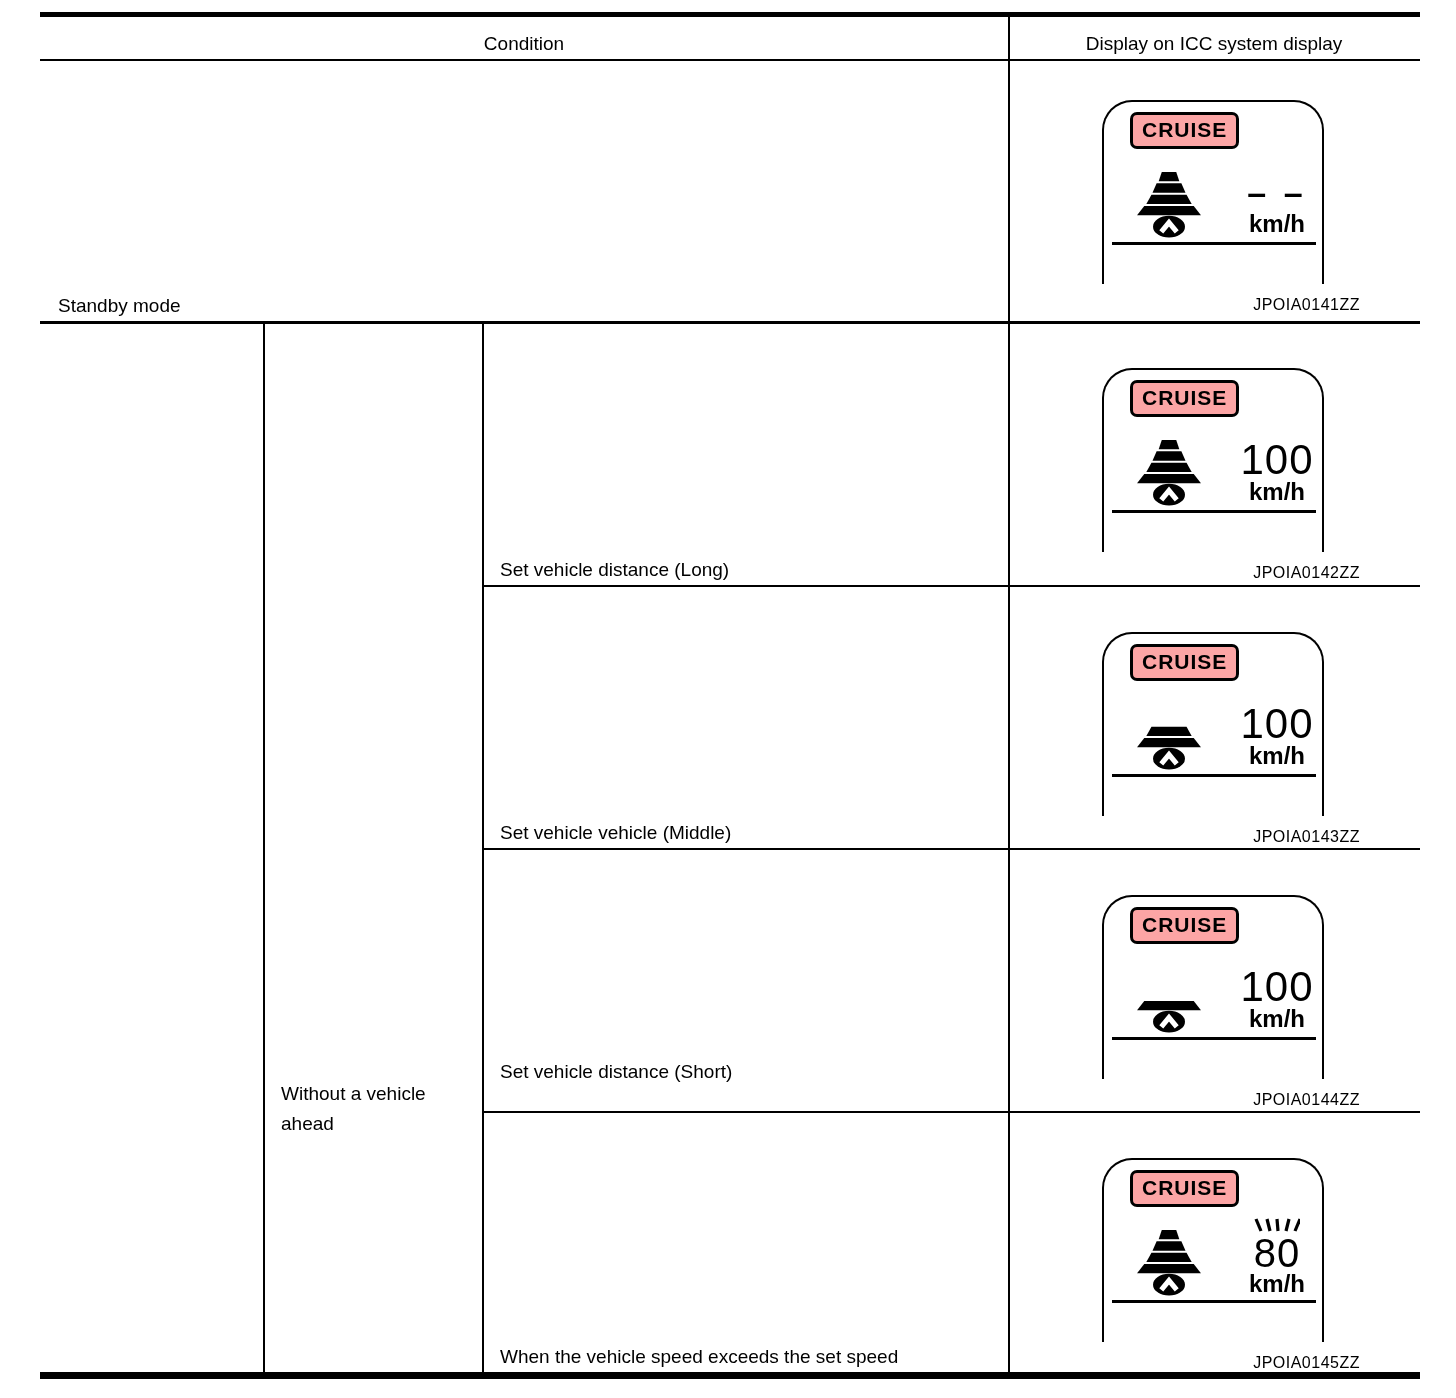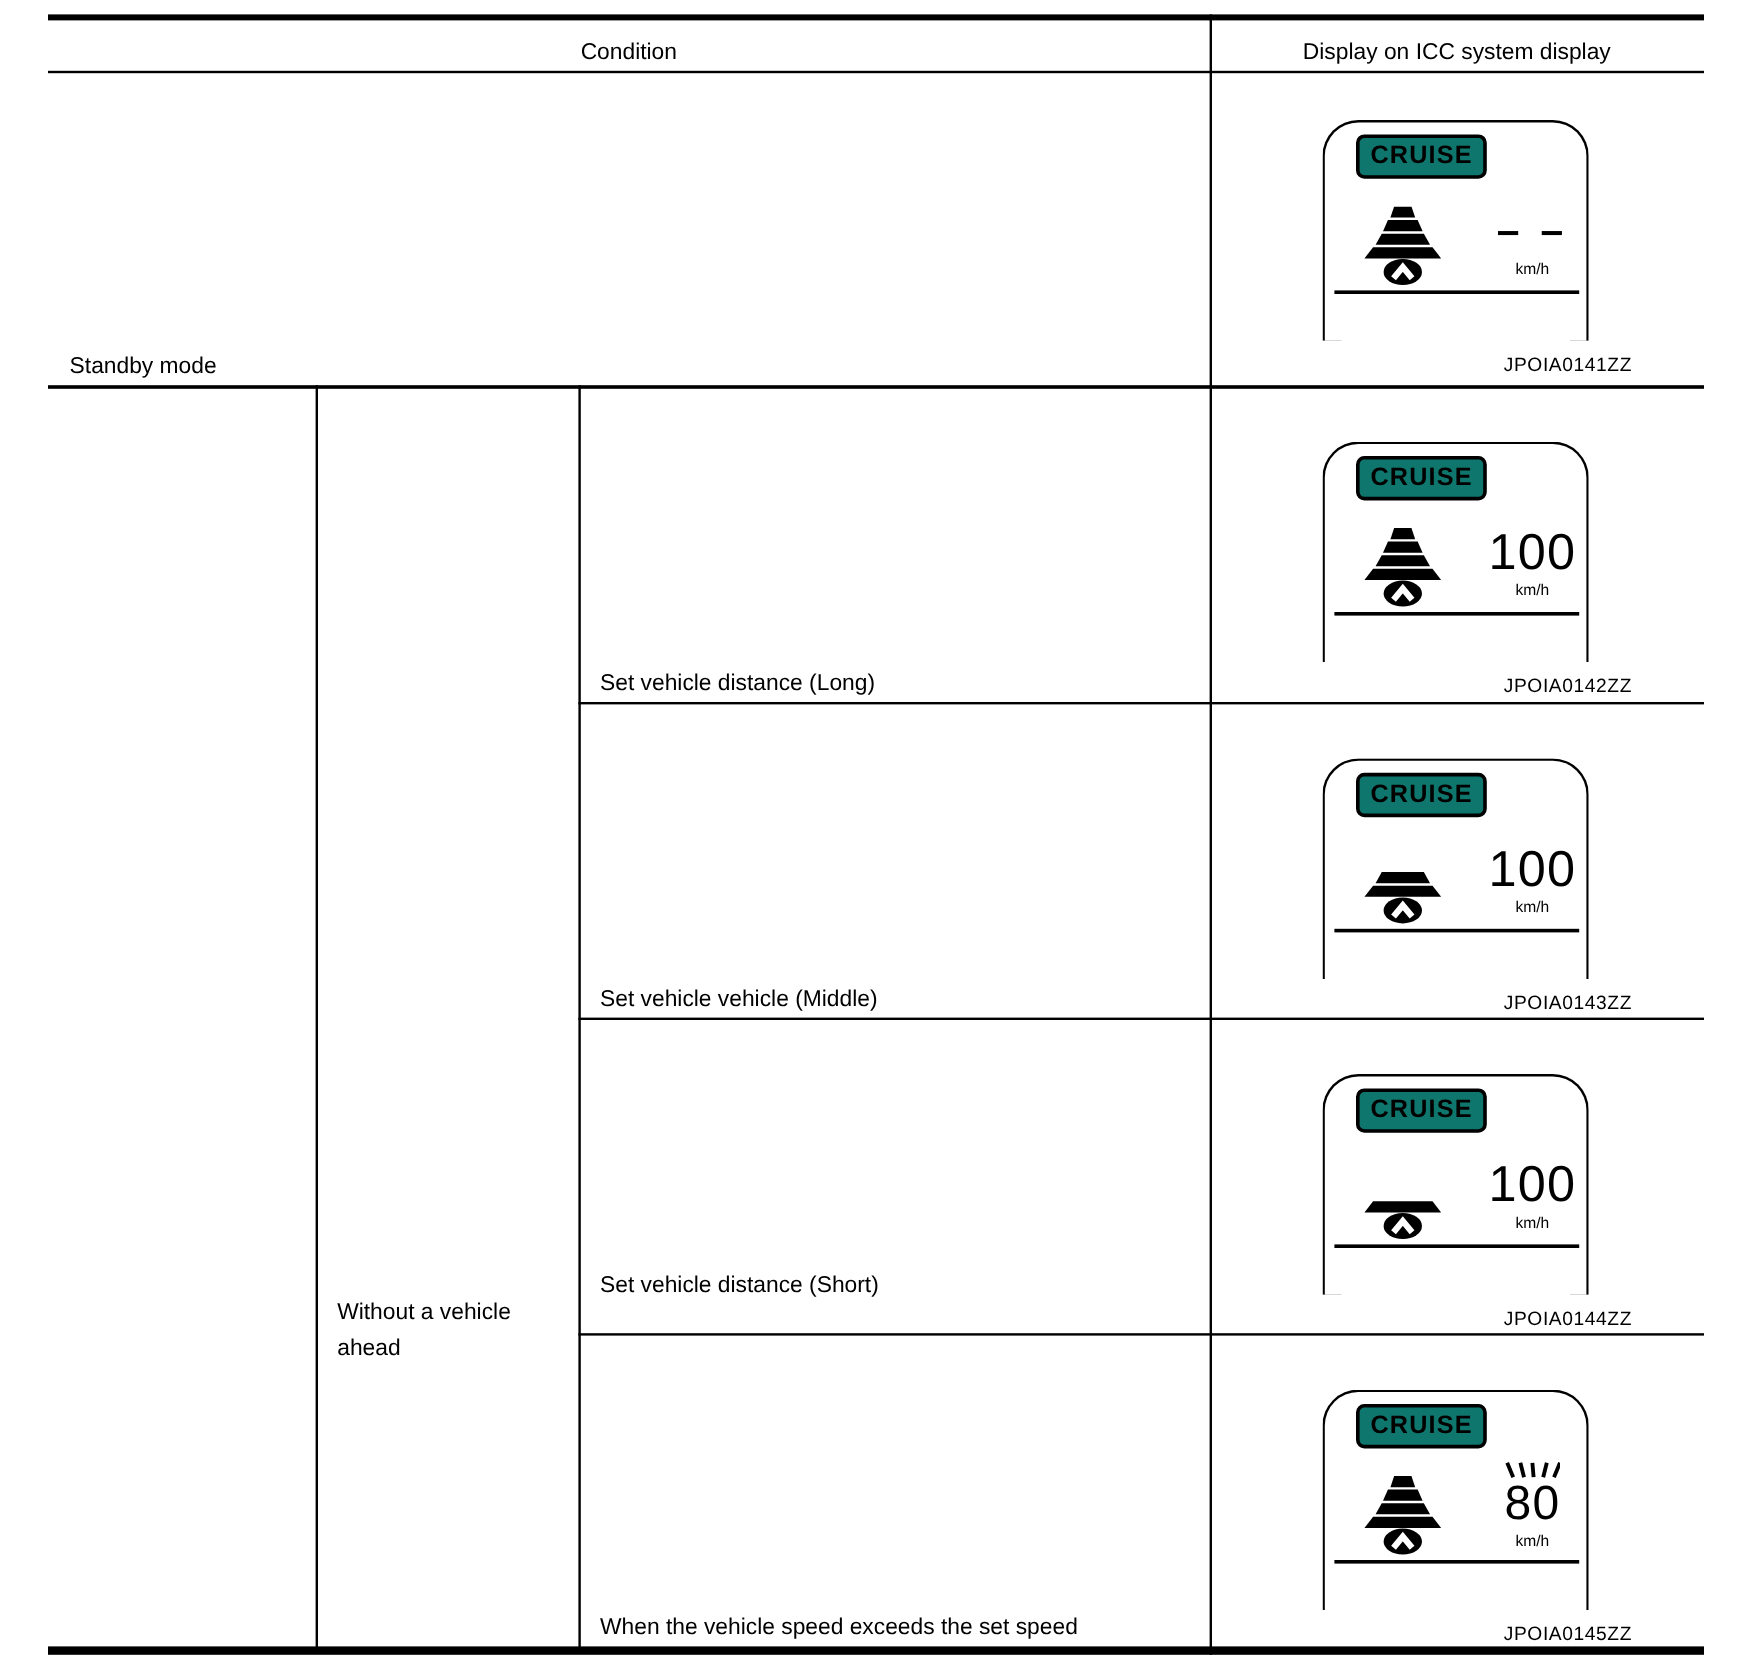--- a/index.html
+++ b/index.html
@@ -18,33 +18,33 @@
   .frame {
     position:relative; width:222px; height:184px;
     border:2px solid #000; border-bottom:none;
     border-radius:30px 30px 0 0;
   }
   .badge {
     position:absolute; left:26px; top:10px;
     border:3px solid #000; border-radius:7px;
     padding:3px 9px 4px 9px;
     font-size:21px; font-weight:bold; letter-spacing:1px;
-    background:#0f766e;
+    background:#fca5a5;
   }
   .dist-icon { position:absolute; left:32px; top:70px; width:66px; height:66px; }
   .dist-icon .bar, .dist-icon .car-ellipse { fill:#000; }
   .speed { position:absolute; left:126px; top:70px; width:94px; text-align:center; }
   .icc-display.v-blink .speed { top:58px; }
   .blink { display:block; margin:0 auto 2px auto; height:14px; }
   .speed-num { font-size:42px; line-height:40px; letter-spacing:1px; white-space:nowrap; }
   .icc-display.v-blink .speed-num { line-height:38px; font-size:40px; }
   .icc-display.v-standby .speed-num {
     font-size:34px; font-weight:bold; letter-spacing:4px; line-height:40px;
   }
-  .speed-unit { font-size:13px; font-weight:normal; line-height:22px; margin-top:1px; }
+  .speed-unit { font-size:24px; font-weight:bold; line-height:22px; margin-top:1px; }
   .baseline { position:absolute; left:8px; right:6px; top:140px; height:3px; background:#000; }
   .img-code { margin-top:12px; width:100%; text-align:right; font-size:16px; letter-spacing:0.5px; }
 </style>
 </head>
 <body>
 
 <div>
 
   <div class="hline" style="left:40px; top:12px;   width:1380px; height:5px;"></div>
   <div class="hline" style="left:40px; top:59px;   width:1380px; height:2px;"></div>

